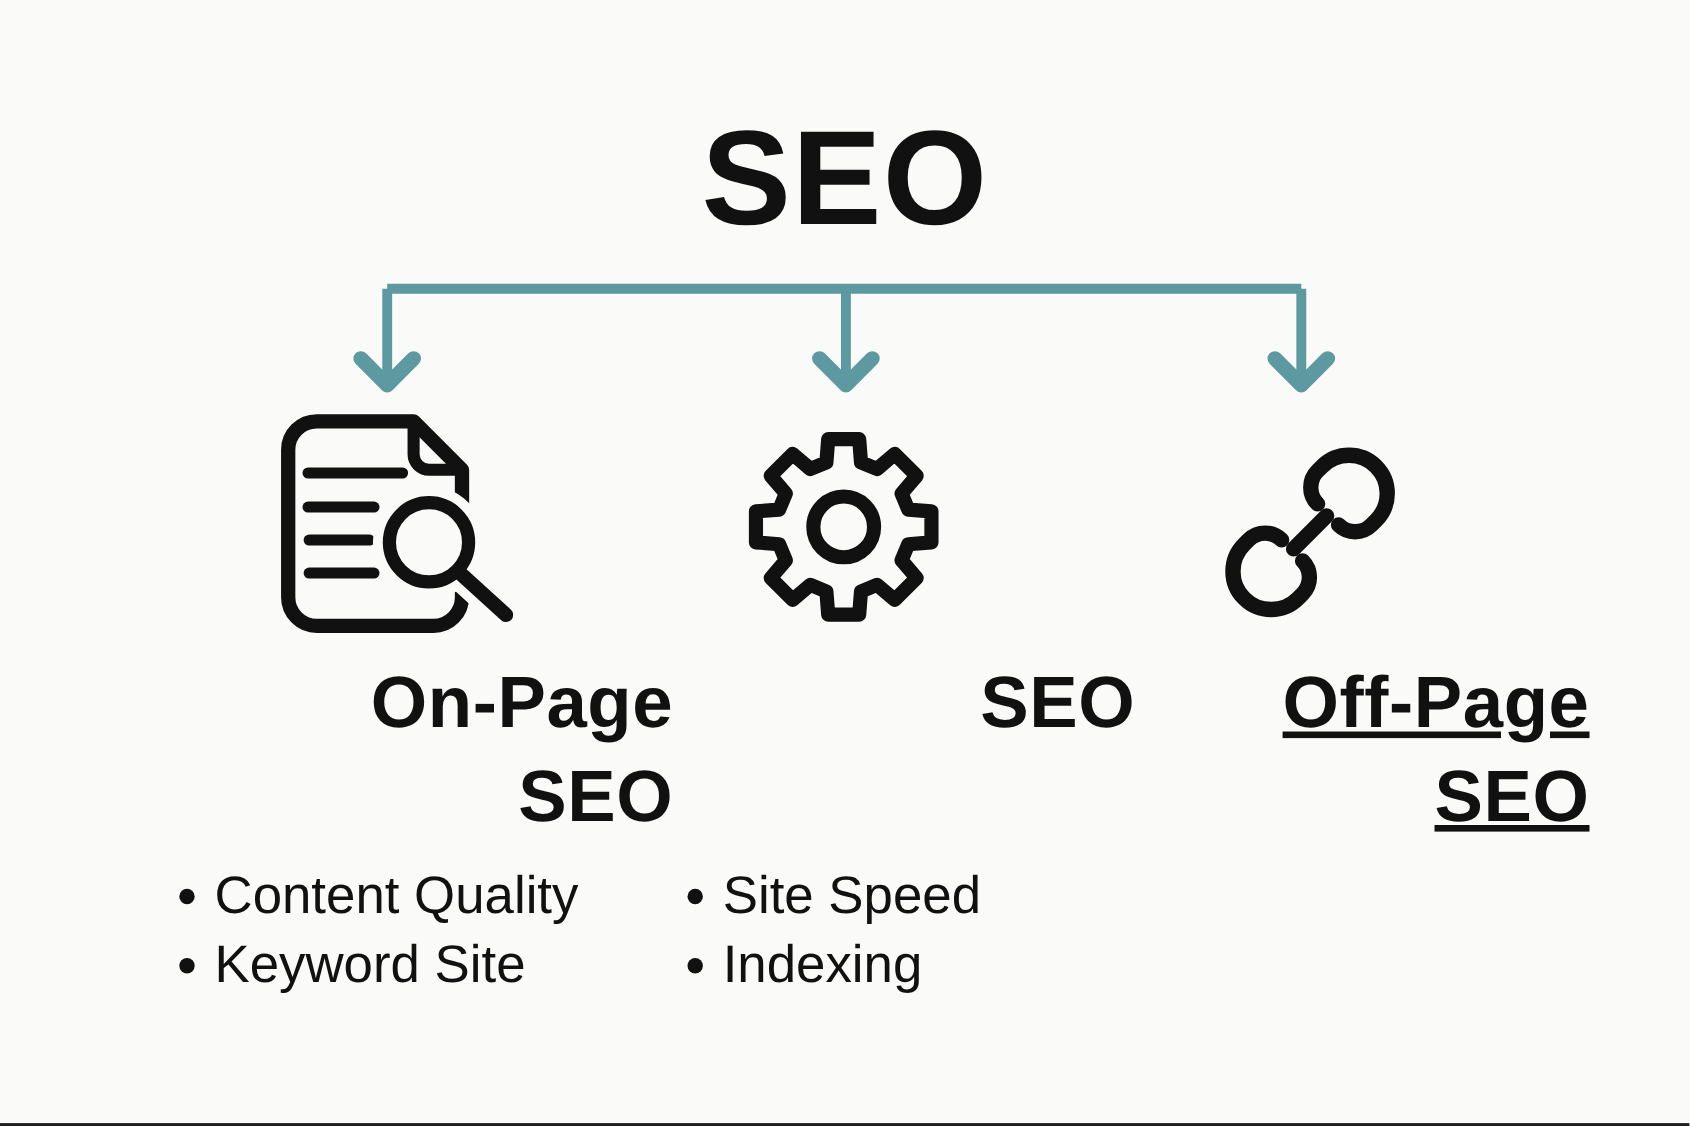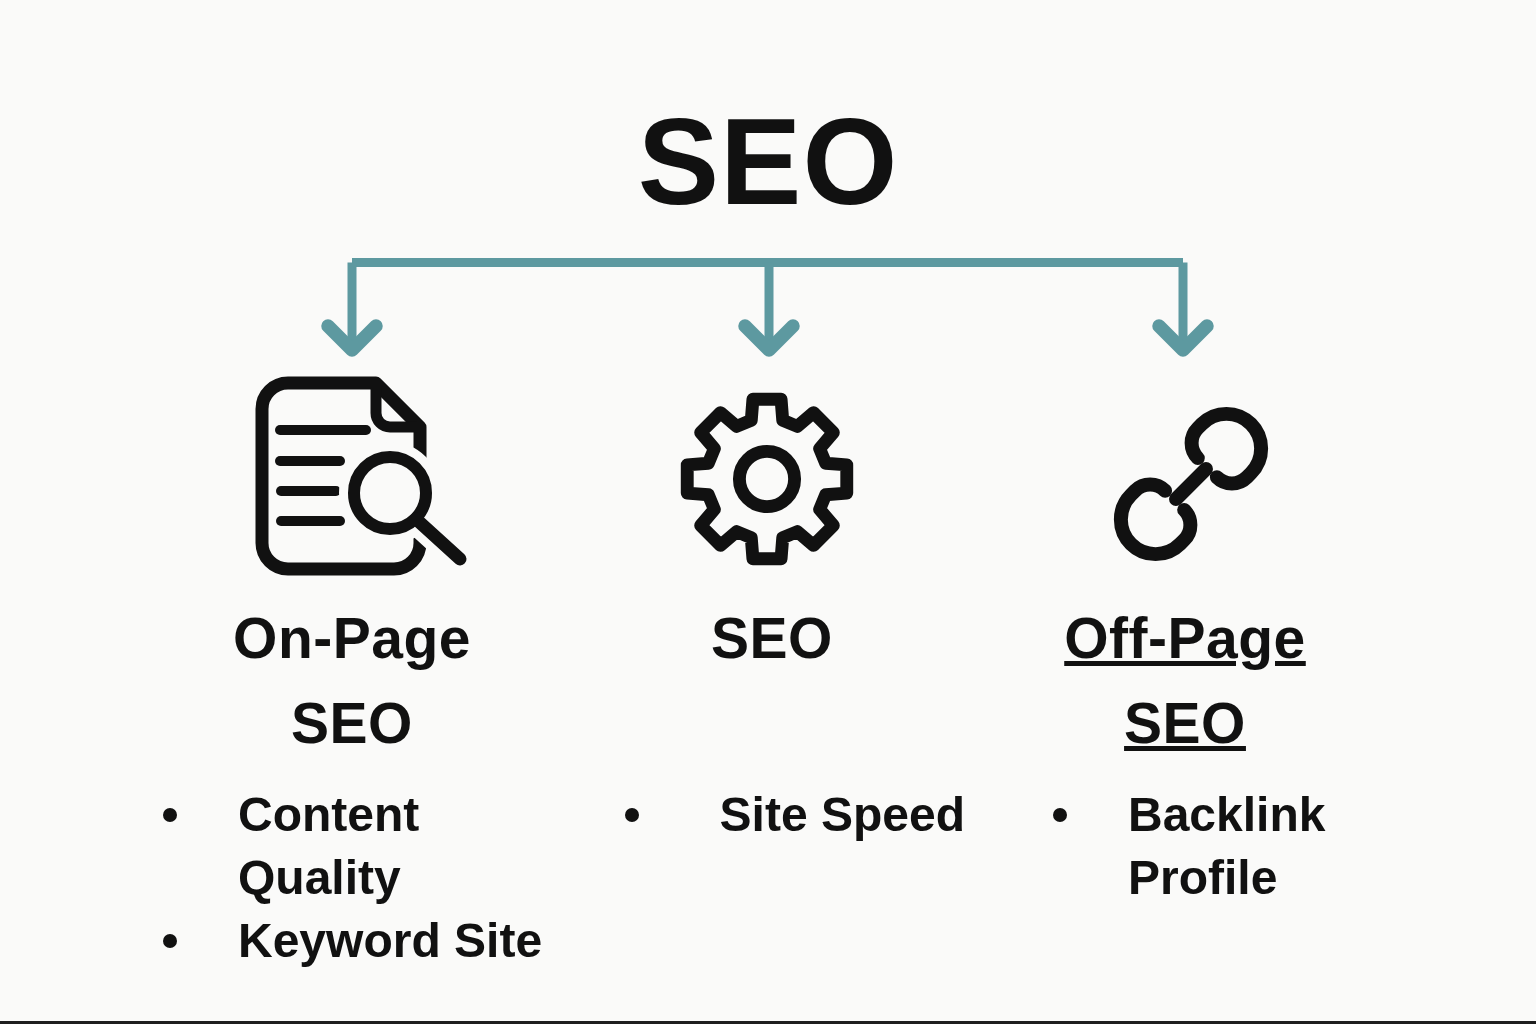--- a/index.html
+++ b/index.html
@@ -23,36 +23,35 @@
     color:var(--ink);
   }
   .connector{position:absolute;left:0;top:248px;}
   .icon{position:absolute;}
   .icon svg{display:block;}
   .doc-icon{left:248px;top:373px;}
   .gear-icon{left:675px;top:387px;}
   .link-icon{left:1085px;top:378px;}
   .col-heading{
     position:absolute;top:596px;width:520px;
-    text-align:center;
-    font-size:57px;font-weight:700;line-height:85px;
+    text-align:right;
+    font-size:66px;font-weight:700;line-height:85px;
     letter-spacing:0.5px;
   }
   .col-heading.c0{left:92px;}
   .col-heading.c1{left:512px;}
   .col-heading.c2{left:925px;text-decoration:underline;}
   .bullets{position:absolute;top:783px;}
   .bullets.c0{left:163px;width:420px;}
-  .bullets.c1{left:625px;width:340px;text-align:right;}
+  .bullets.c1{left:625px;width:340px;}
   .bullets.c2{left:1053px;width:255px;}
   .bullet{
     display:flex;align-items:flex-start;
-    font-size:48px;line-height:63px;font-weight:700;
+    font-size:48px;line-height:63px;font-weight:400;
     color:var(--ink);
-    gap:43px;
   }
   .dot{
     flex:0 0 auto;
     width:14px;height:14px;border-radius:50%;
     background:var(--ink);
     margin:25px 18px 0 0;
   }
   .bullet-text{flex:1 1 auto;}
   .bottom-edge{
     position:absolute;left:0;bottom:0;width:1536px;height:3px;
@@ -146,22 +145,20 @@
     <div class="bullet">
       <span class="dot"></span>
       <span class="bullet-text">Keyword Site</span>
     </div>
   </div>
   <div class="bullets c1">
     <div class="bullet">
       <span class="dot"></span>
       <span class="bullet-text">Site Speed</span>
     </div>
-  </div>
-  <div class="bullets c2">
     <div class="bullet">
       <span class="dot"></span>
-      <span class="bullet-text">Backlink Profile</span>
+      <span class="bullet-text">Indexing</span>
     </div>
   </div>
 
   <div class="bottom-edge"></div>
 </div>
 
 </body></html>

